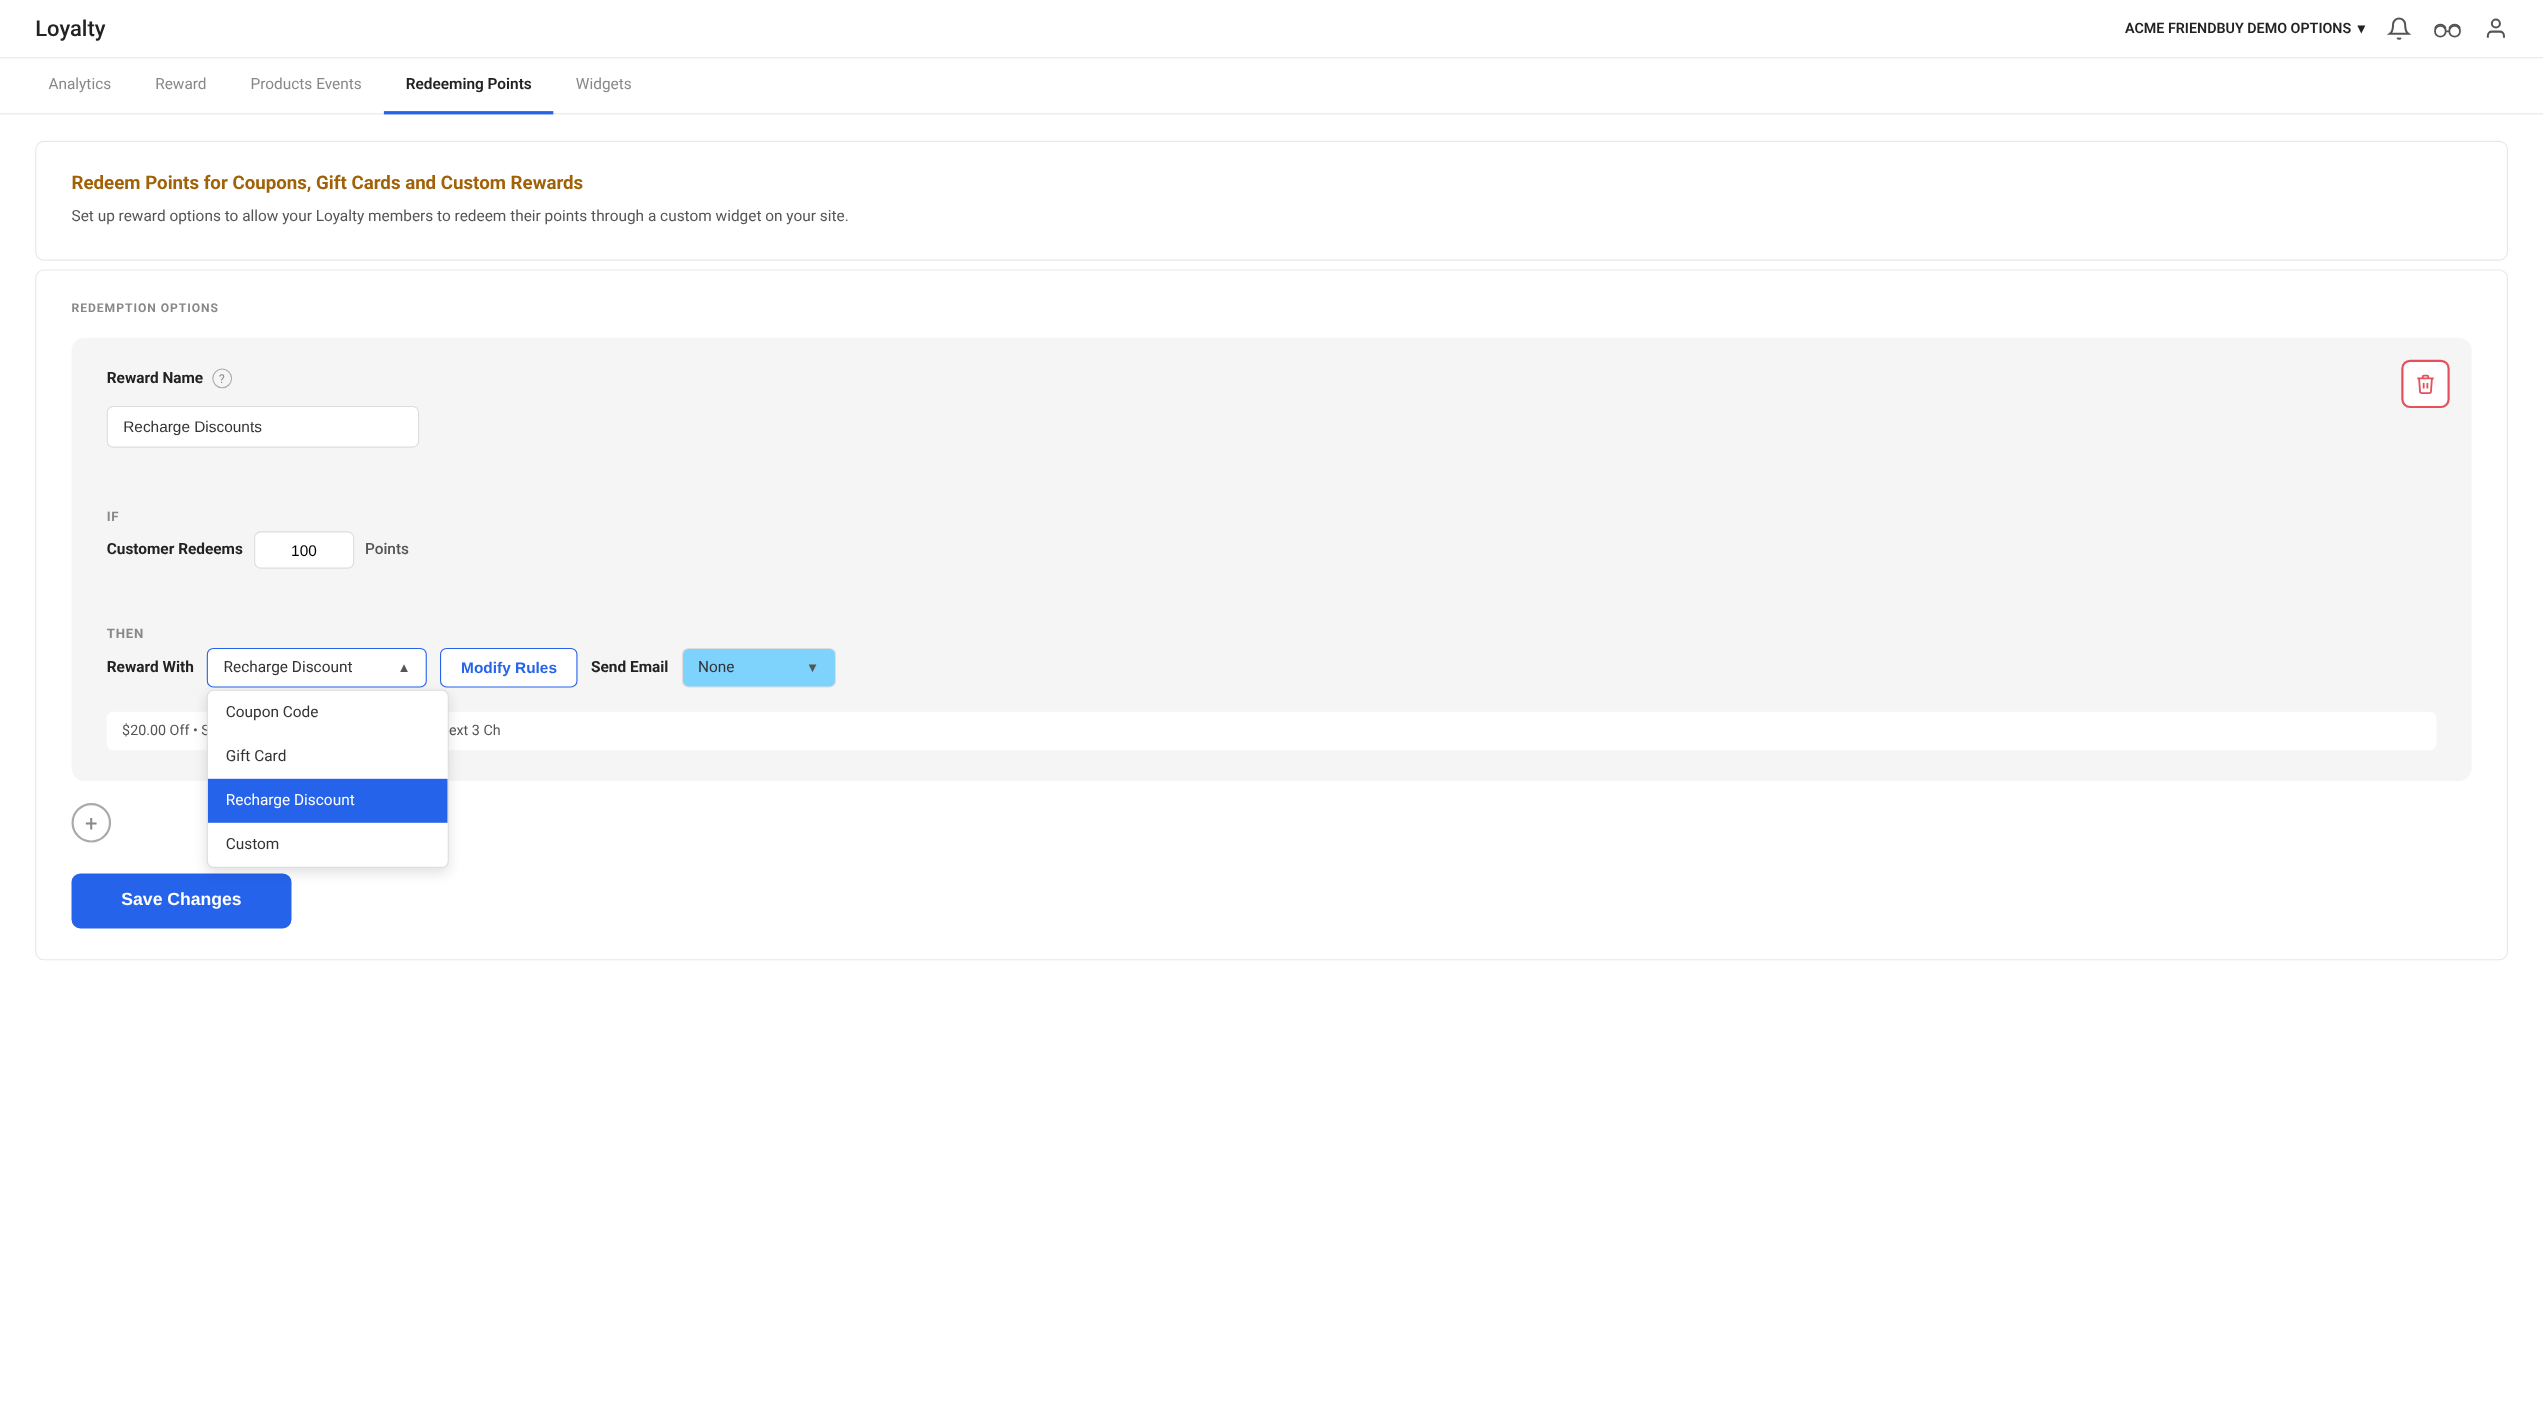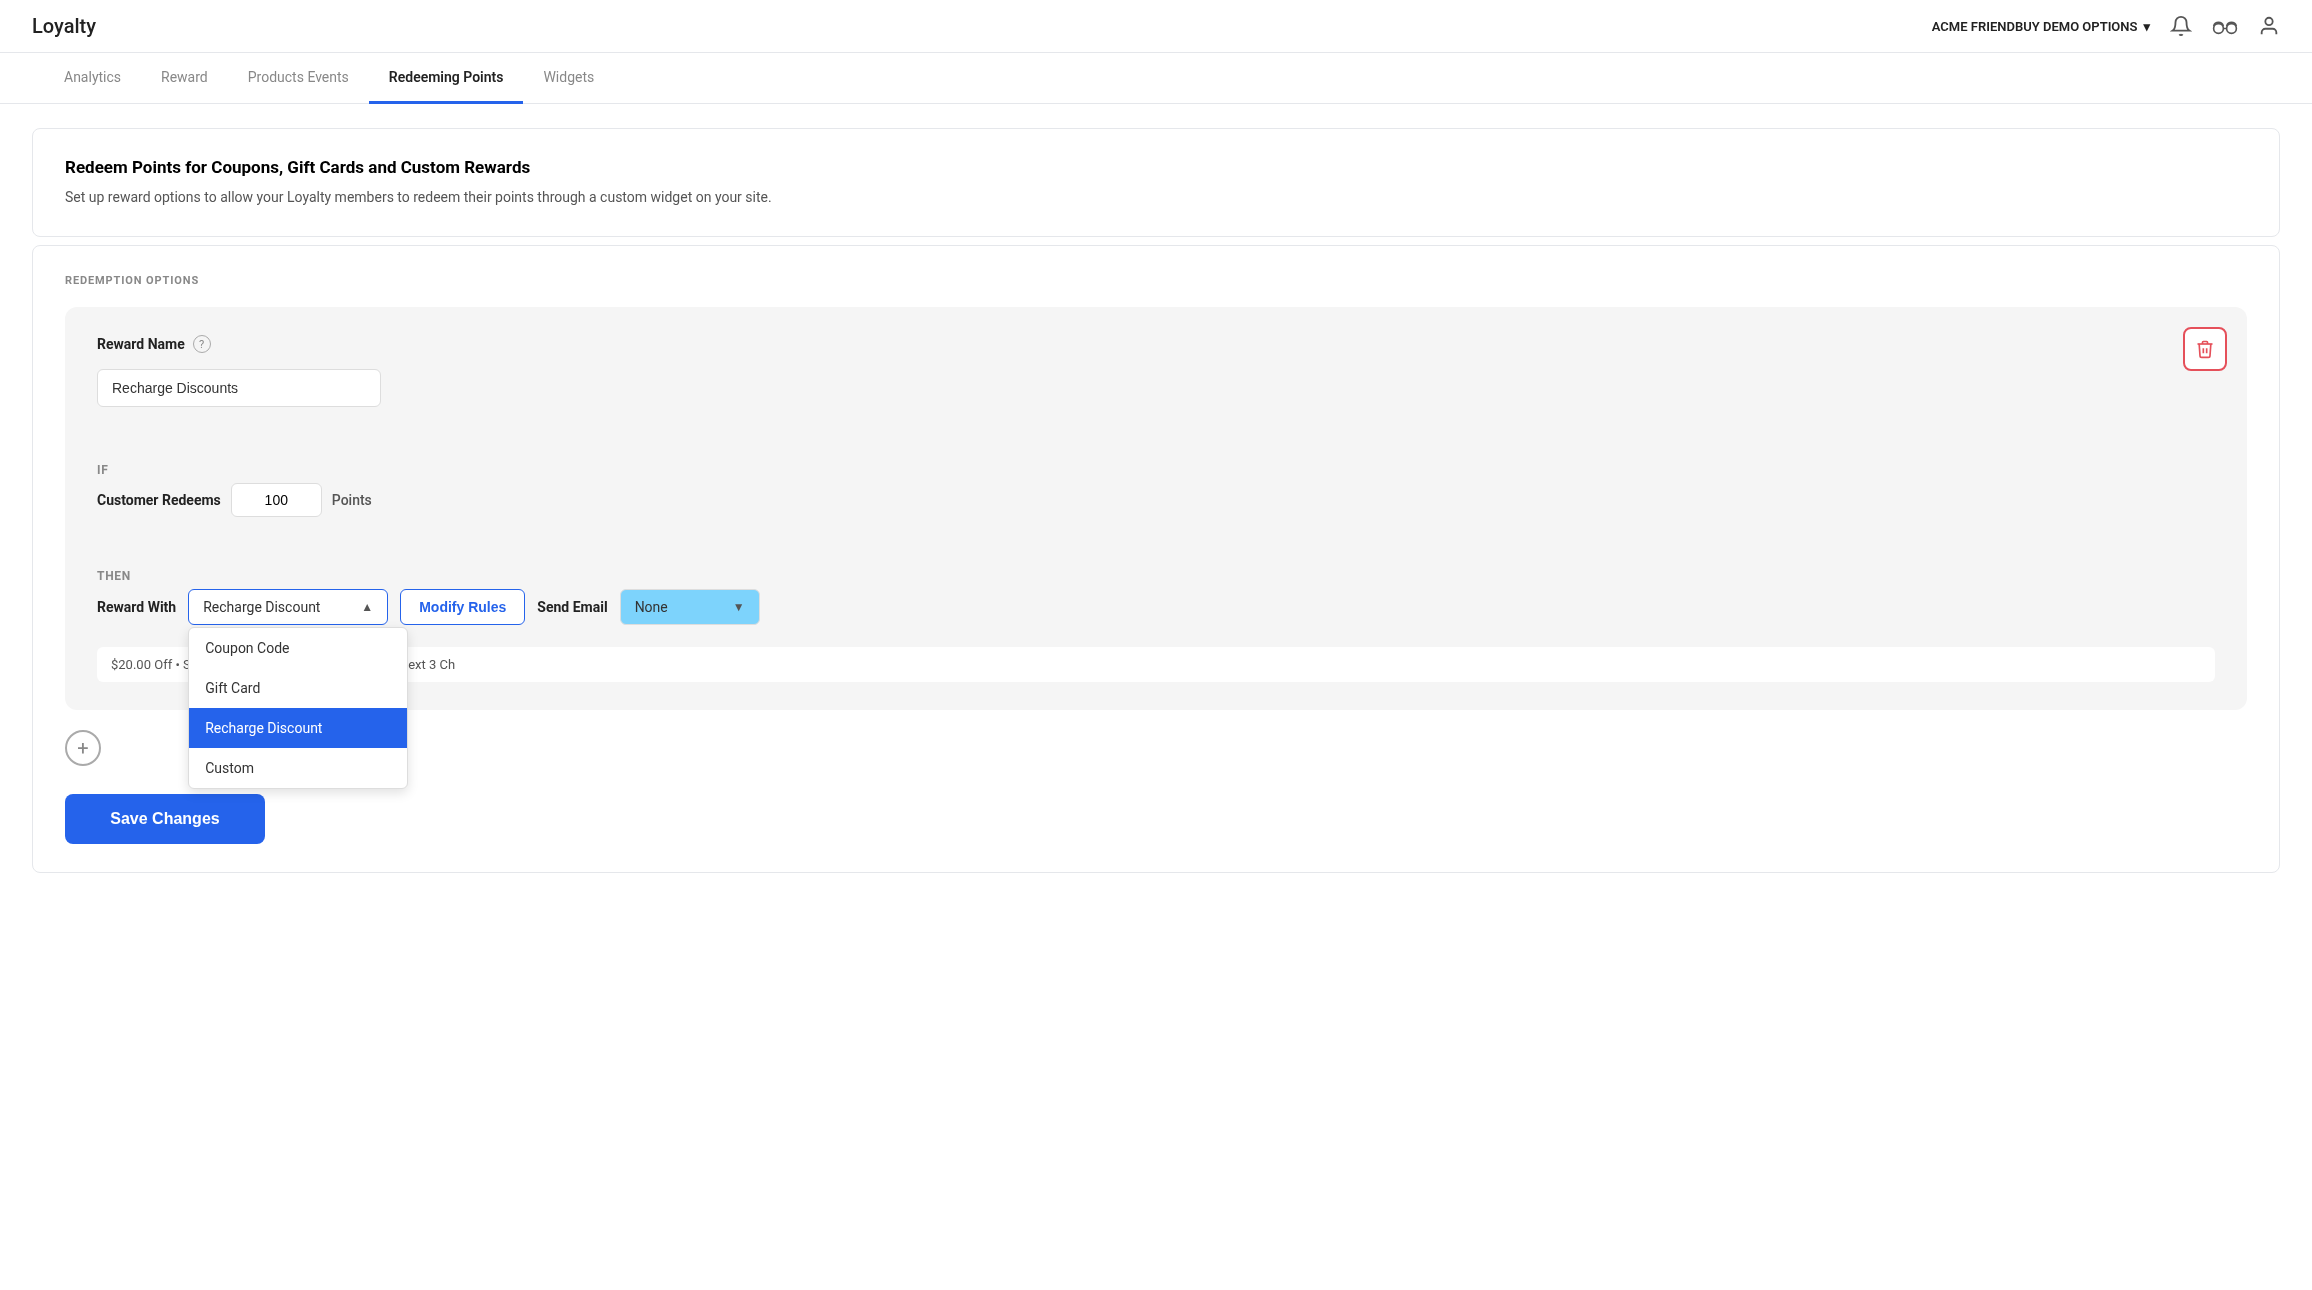--- a/index.html
+++ b/index.html
@@ -44,21 +44,21 @@
       color: #555;
       font-size: 20px;
       display: flex;
       align-items: center;
     }
 
     
     .nav-tabs {
       display: flex;
       gap: 0;
-      padding: 0 44px;
+      padding: 0 24px;
       border-bottom: 1px solid #e5e7eb;
     }
     .nav-tab {
       padding: 16px 20px;
       font-size: 14px;
       color: #888;
       cursor: pointer;
       border-bottom: 3px solid transparent;
       margin-bottom: -1px;
       white-space: nowrap;
@@ -77,21 +77,21 @@
     
     .info-card {
       border: 1px solid #e5e7eb;
       border-radius: 8px;
       padding: 28px 32px;
       margin-bottom: 8px;
     }
     .info-card h2 {
       font-size: 17px;
       font-weight: 700;
-      color: #000000;
+      color: #a16207;
       margin-bottom: 10px;
     }
     .info-card p {
       font-size: 14px;
       color: #555;
       line-height: 1.5;
     }
 
     
     .section {

